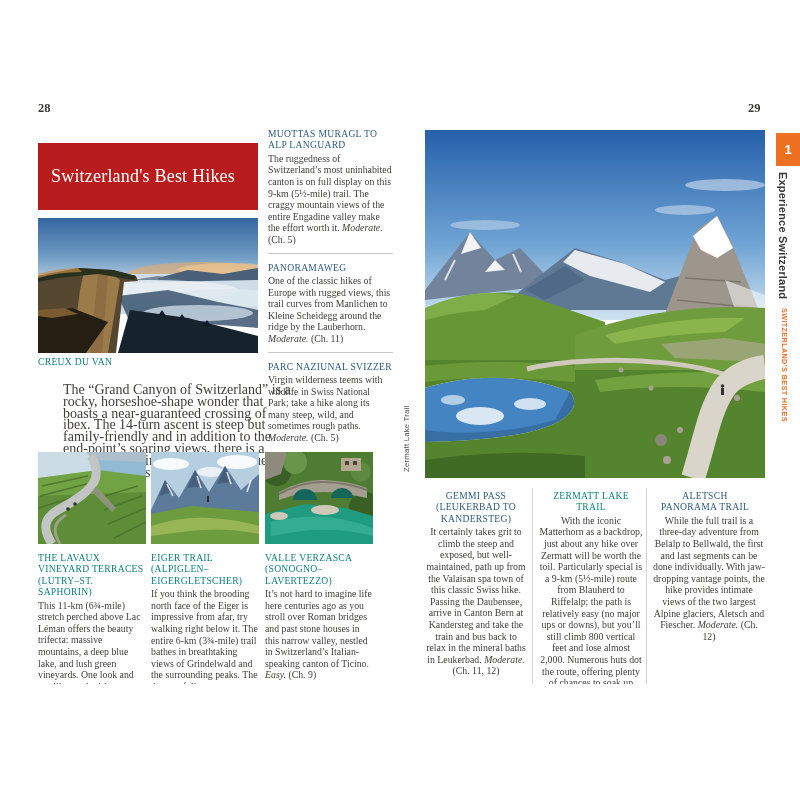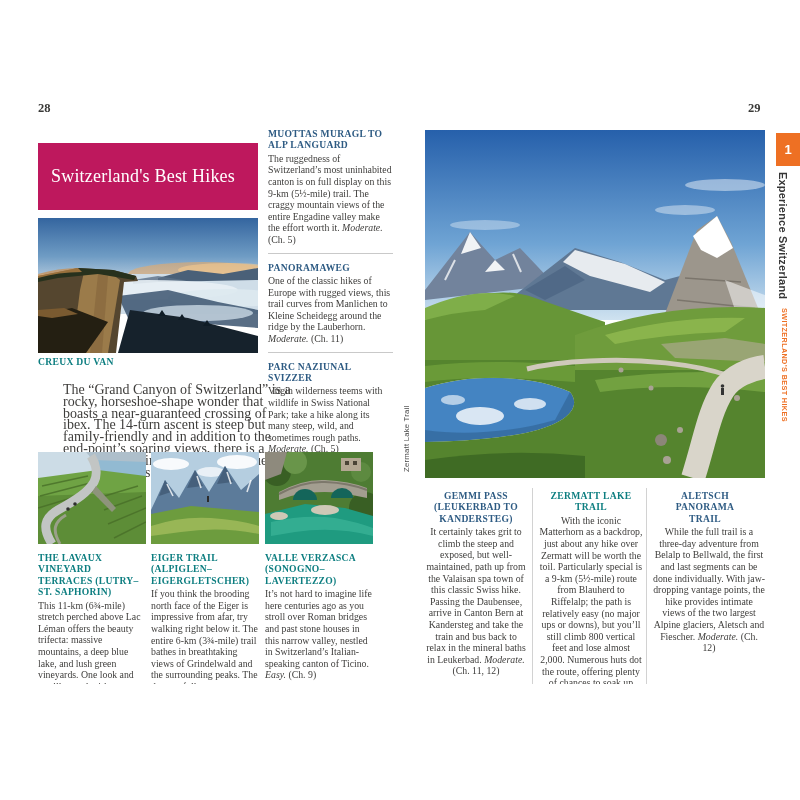--- a/index.html
+++ b/index.html
@@ -1,24 +1,24 @@
 <!DOCTYPE html>
 <html><head>
 <meta charset="utf-8">
 <style>
   html,body{margin:0;padding:0;background:#ffffff;}
   #canvas{position:relative;width:800px;height:684px;background:#ffffff;overflow:hidden;
           font-family:"Liberation Serif",serif;color:#3e3d3b;}
   .abs{position:absolute;}
   .pagenum{font-weight:bold;font-size:12.5px;color:#3a3a38;}
   
-  .banner{left:38px;top:143px;width:220px;height:67px;background:#be185d;display:flex;align-items:center;}
+  .banner{left:38px;top:143px;width:220px;height:67px;background:#b91c1c;display:flex;align-items:center;}
   .banner h1{margin:0 0 0 13px;font-size:18px;font-weight:400;color:#ffffff;letter-spacing:.2px;}
   
-  .hd{font-weight:bold;font-size:9.6px;line-height:11.4px;letter-spacing:.3px;margin:0 0 2px 0;}
+  .hd{font-weight:normal;font-size:9.6px;line-height:11.4px;letter-spacing:.3px;margin:0 0 2px 0;}
   .hd.teal{color:#0d7e80;}
   .hd.navy{color:#2e5b83;}
   .bd{font-size:9.8px;line-height:11.6px;margin:0;color:#3e3d3b;}
   .bd i{font-style:italic;}
   
   .creux-head{left:38px;top:356px;width:236px;}
   .creux-body{left:38px;top:384px;width:234px;font-size:14px;line-height:11.8px;margin-left:25px;}
   
   .midcol{left:268px;top:128px;width:125px;}
   .midcol .rule{border:0;border-top:1px solid #c9c9c9;margin:7px 0 8px 0;}

